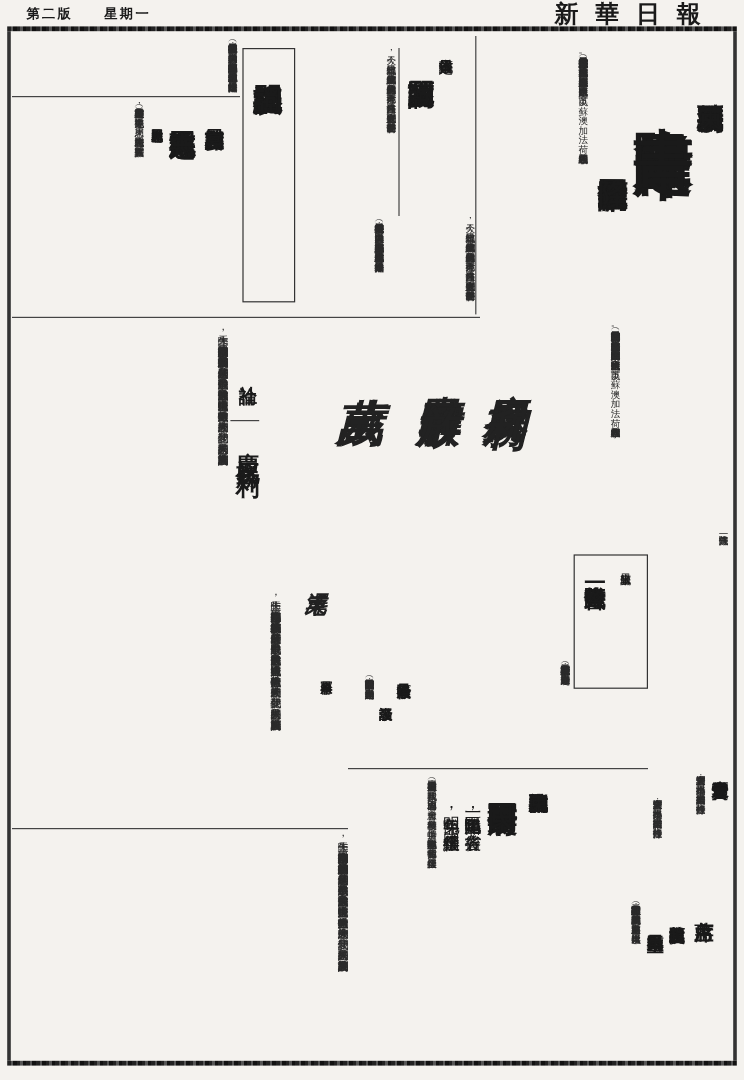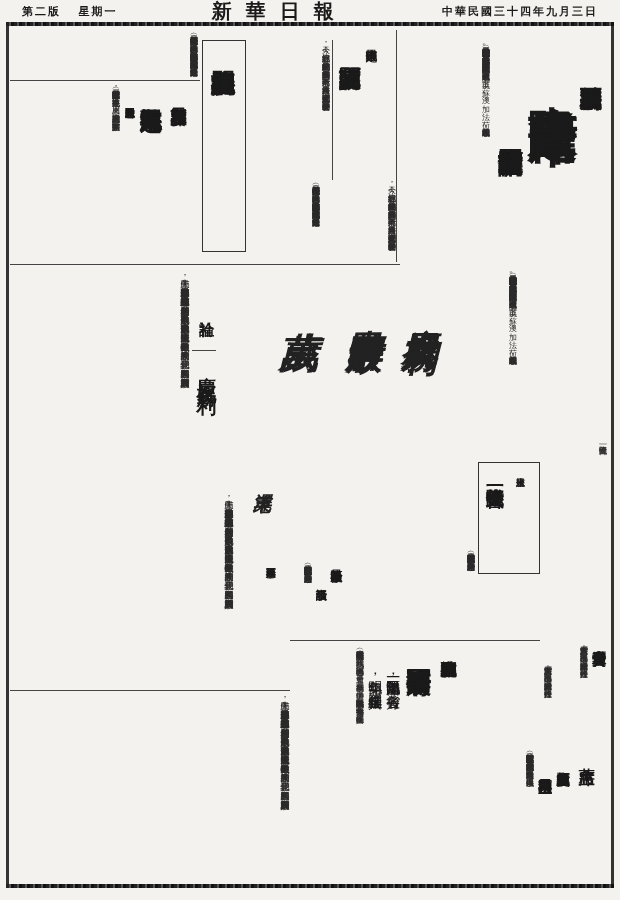--- a/index.html
+++ b/index.html
@@ -1,34 +1,33 @@
 <!DOCTYPE html>
 <html><head>
 <meta charset="utf-8">
 <style>
   html,body{margin:0;padding:0;}
   body{width:620px;height:900px;background:#f4f2ee;position:relative;overflow:hidden;font-family:"DejaVu Serif","Liberation Serif",serif;color:#1a1a1a;}
-  .masthead{position:absolute;left:0;top:0;width:620px;height:22px;display:flex;align-items:center;justify-content:space-between;padding:0 22px;box-sizing:border-box;font-size:11px;font-weight:bold;letter-spacing:2px;}
+  .masthead{position:absolute;left:0;top:0;width:620px;height:22px;display:flex;align-items:center;justify-content:space-between;padding:0 22px;box-sizing:border-box;font-size:11px;font-weight:bold;letter-spacing:2px;font-family:Liberation Mono, monospace;}
   .masthead .title{font-size:20px;letter-spacing:14px;}
   .rule{position:absolute;left:6px;right:6px;height:4px;background:repeating-linear-gradient(90deg,#222 0 3px,#555 3px 5px,#111 5px 8px);}
   .vrule{position:absolute;width:3px;background:#333;}
   .vtext{writing-mode:vertical-rl;position:absolute;line-height:1.05;}
   .body-text{position:absolute;overflow:hidden;writing-mode:vertical-rl;font-size:8px;line-height:9px;color:#2b2b2b;letter-spacing:0;word-break:break-all;}
   .hair{position:absolute;background:#444;}
   .box{position:absolute;border:1.5px solid #333;}
   .big{font-weight:bold;}
   .calli{position:absolute;font-family:"DejaVu Serif",serif;font-style:italic;font-weight:bold;color:#222;writing-mode:vertical-rl;}
 </style>
 </head>
 <body>
 
 <div class="masthead">
   <span><span>第二版</span>&nbsp;&nbsp;&nbsp;<span>星期一</span></span>
   <span class="title">新華日報</span>
-  <span>中華民國三十四年九月三日</span>
 </div>
 <div class="rule" style="top:22px;"></div>
 <div class="rule" style="top:884px;"></div>
 <div class="vrule" style="left:6px;top:26px;height:858px;"></div>
 <div class="vrule" style="left:611px;top:26px;height:858px;"></div>
 
 <div>
   <div class="vtext big" style="left:580px;top:70px;font-size:22px;">反法西斯戰爭勝利結束</div>
   <div class="vtext big" style="left:527px;top:80px;font-size:50px;letter-spacing:-2px;">日本昨日簽定降書</div>
   <div class="vtext big" style="left:497px;top:130px;font-size:25px;">日皇發表詔書率領全國投降</div>

